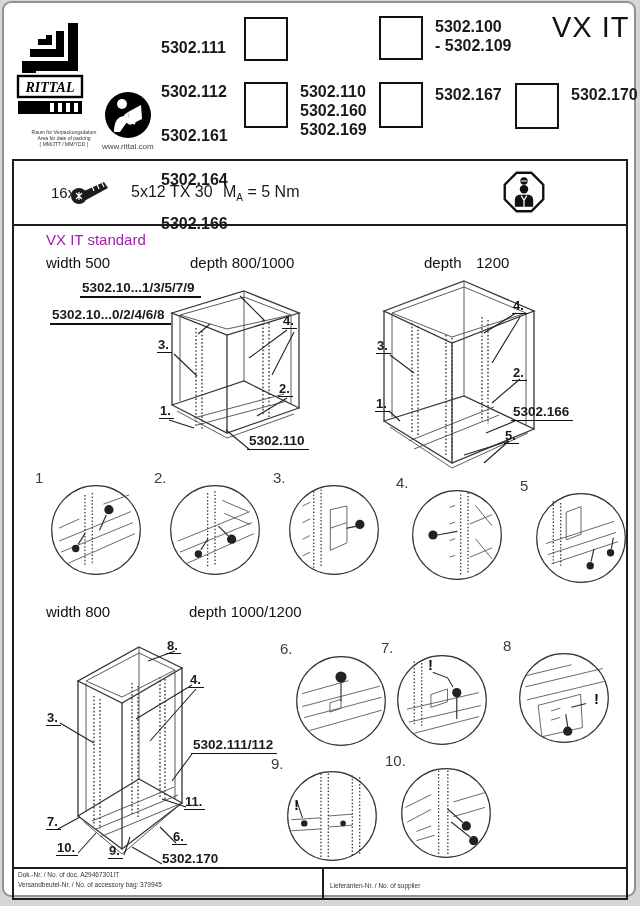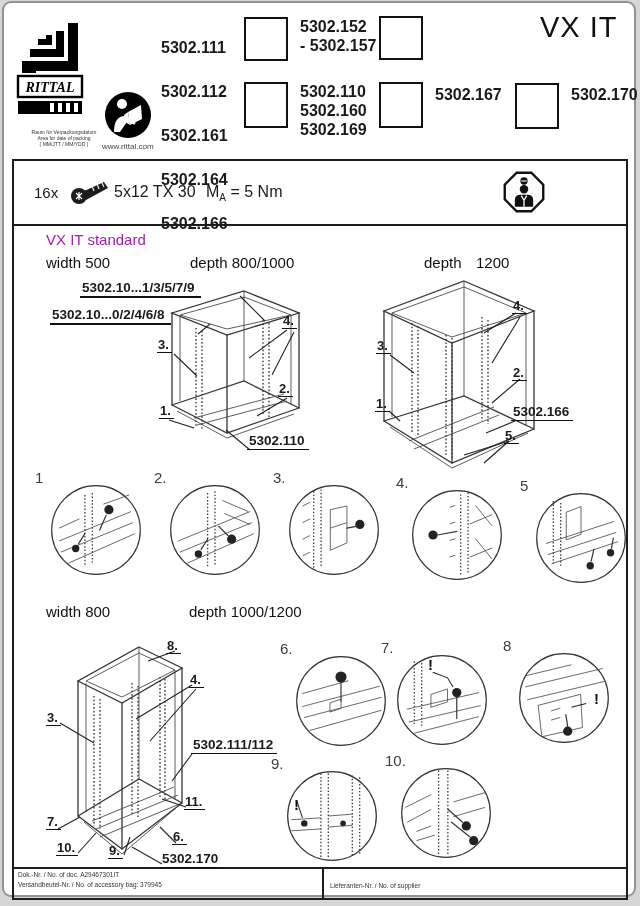--- a/index.html
+++ b/index.html
@@ -12,21 +12,21 @@
   .modelline{font-size:16px;font-weight:bold;line-height:20px;white-space:nowrap;margin-top:24px;}
   .cbx{width:44px;height:44px;border:2px solid #111;background:#fff;box-sizing:border-box;}
   .cbx.t{height:46px;}
   .cbtext div{font-size:16px;font-weight:bold;line-height:19px;white-space:nowrap;}
   .vxit{font-size:29px;letter-spacing:1px;color:#111;}
   .lognote{font-size:5px;line-height:6px;color:#333;text-align:center;width:96px;}
   .website{font-size:8px;color:#444;}
   
   .mainbox{left:8px;top:156px;width:616px;height:710px;border:2px solid #1c1c1c;box-sizing:border-box;}
   .sep{left:9px;top:221px;width:613px;height:0;border-top:2px solid #1c1c1c;}
-  .torq{font-size:16px;white-space:nowrap;}
+  .torq{font-size:16px;white-space:nowrap;margin-left:17px;}
   sub{font-size:10px;}
   .h1{font-size:15px;color:#a21caf;}
   .h2{font-size:15px;color:#111;}
   
   .cl{font-size:13px;font-weight:bold;border-bottom:1.6px solid #111;padding:0 3px 1px 1px;
       white-space:nowrap;line-height:13px;z-index:5;}
   .pl{font-size:13.5px;font-weight:bold;border-bottom:1.8px solid #111;padding:0 4px 1px 2px;
       white-space:nowrap;line-height:14px;z-index:5;}
   .raillabel{font-size:13.5px;font-weight:bold;border-bottom:2px solid #111;padding:0 6px 1px 2px;
       white-space:nowrap;z-index:6;}
@@ -83,45 +83,45 @@
 
   <div class="abs" style="left:157px;top:11px;">
     <div class="modelline">5302.111</div>
     <div class="modelline">5302.112</div>
     <div class="modelline">5302.161</div>
     <div class="modelline">5302.164</div>
     <div class="modelline">5302.166</div>
   </div>
 
   <div class="abs cbx" style="left:240px;top:14px;"></div>
-  <div class="abs cbtext" style="left:296px;top:14px;">
-    <div>5302.152</div>
-    <div>- 5302.157</div>
-  </div>
 
   <div class="abs cbx" style="left:375px;top:13px;"></div>
+  <div class="abs cbtext" style="left:431px;top:14px;">
+    <div>5302.100</div>
+    <div>- 5302.109</div>
+  </div>
 
   <div class="abs cbx t" style="left:240px;top:79px;"></div>
   <div class="abs cbtext" style="left:296px;top:79px;">
     <div>5302.110</div>
     <div>5302.160</div>
     <div>5302.169</div>
   </div>
 
   <div class="abs cbx t" style="left:375px;top:79px;"></div>
   <div class="abs cbtext" style="left:431px;top:82px;">
     <div>5302.167</div>
   </div>
 
   <div class="abs cbx t" style="left:511px;top:80px;"></div>
   <div class="abs cbtext" style="left:567px;top:82px;">
     <div>5302.170</div>
   </div>
 
-  <div class="abs vxit" style="left:536px;top:8px;">VX IT</div>
+  <div class="abs vxit" style="left:548px;top:8px;">VX IT</div>
 
   <div class="abs mainbox"></div>
   <div class="abs sep"></div>
 
   <div class="abs torq" style="left:30px;top:181px;font-size:15px;">16x</div>
   <svg class="abs" style="left:64px;top:176px;" width="44" height="28" viewBox="0 0 44 28">
     <polygon points="14,13 36,3 40,9 18,21" fill="#1c1c1c"></polygon>
     <circle cx="11" cy="17" r="8" fill="#1c1c1c"></circle>
     <path d="M8,14 L14,20 M14,14 L8,20 M11,13 L11,21" stroke="#fff" stroke-width="1.2"></path>
     <path d="M24,7 L26,12 M29,5 L31,10 M34,4 L36,8" stroke="#fff" stroke-width="1.1"></path>

